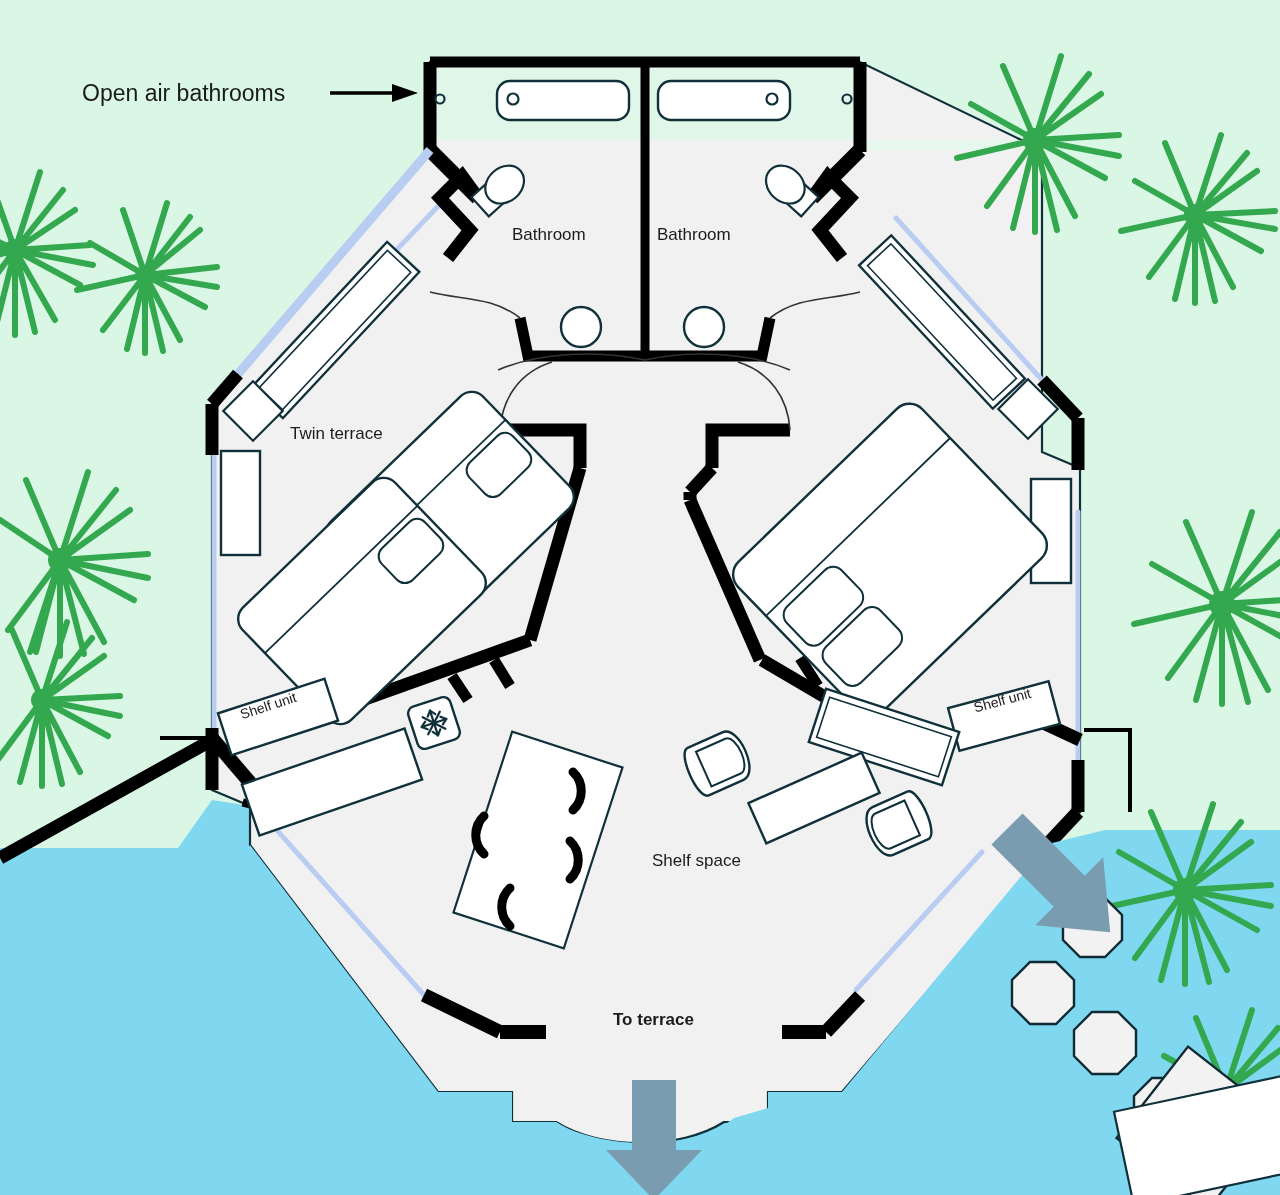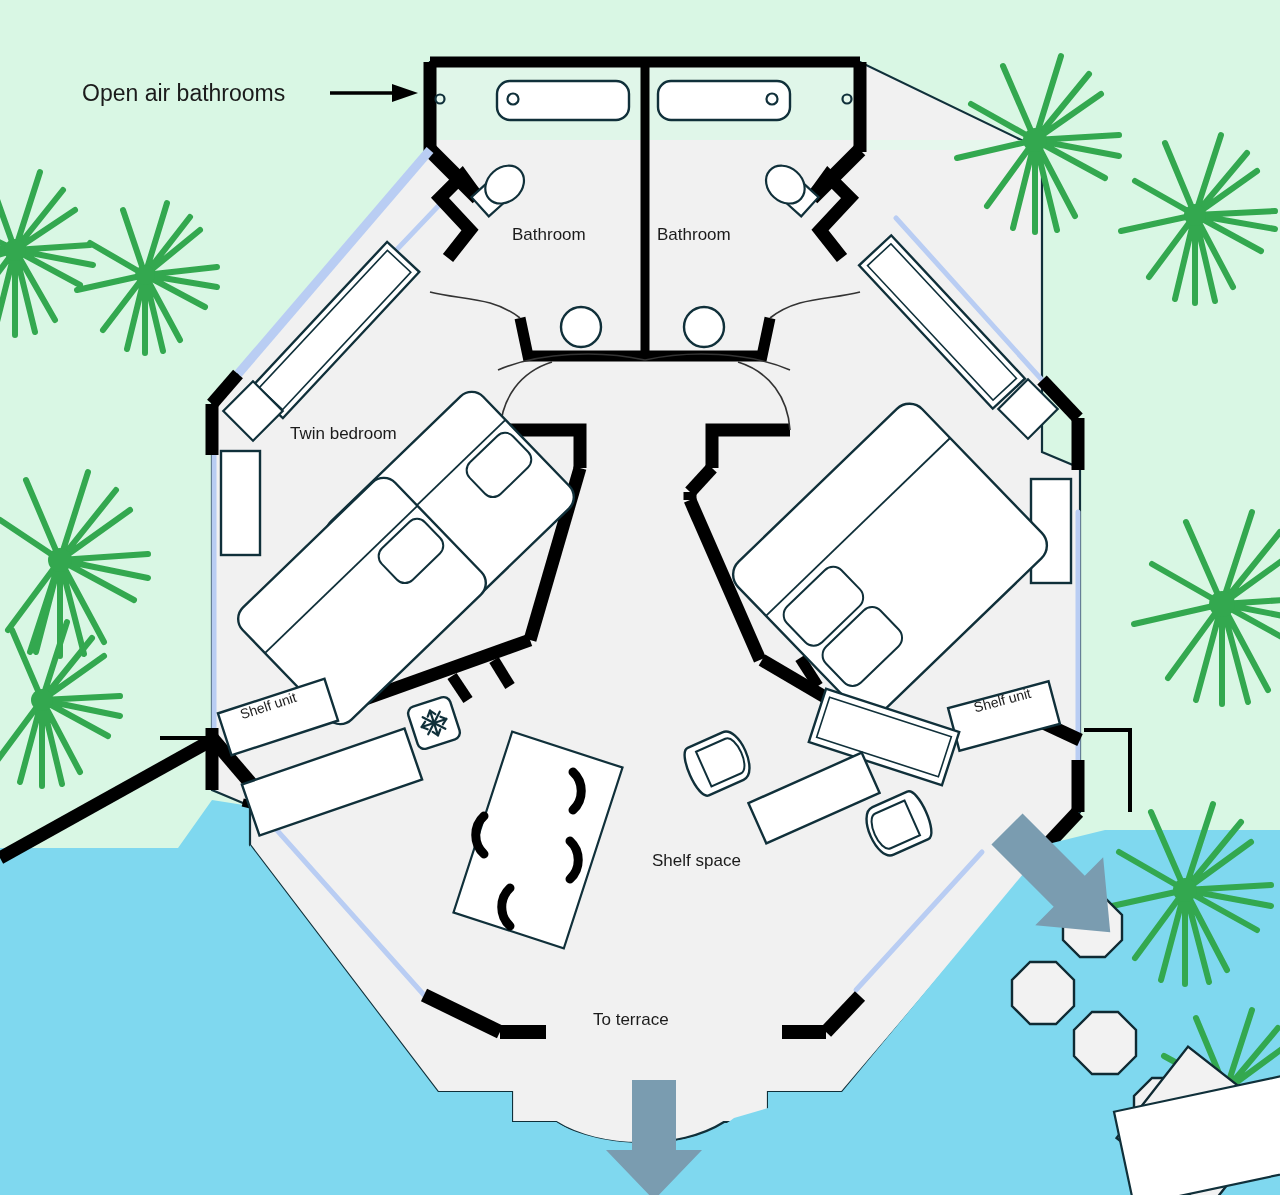--- a/index.html
+++ b/index.html
@@ -345,20 +345,20 @@
       <g transform="translate(1212,1140) rotate(-12)">
         <rect x="-90" y="-48" width="180" height="96" fill="#fff" stroke="#10303a" stroke-width="2.2"></rect>
       </g>
     </g>
   </svg>
 
   <div class="lbl anno-lbl" style="left:82px;top:80px;">Open air bathrooms</div>
 
   <div class="lbl room-lbl" style="left:512px;top:225px;">Bathroom</div>
   <div class="lbl room-lbl" style="left:657px;top:225px;">Bathroom</div>
-  <div class="lbl room-lbl" style="left:290px;top:424px;">Twin bedroom</div>
+  <div class="lbl room-lbl" style="left:290px;top:424px;">Twin terrace</div>
   <div class="lbl room-lbl" style="left:652px;top:851px;">Shelf space</div>
-  <div class="lbl room-lbl" style="left:593px;top:1010px;">To terrace</div>
+  <div class="lbl room-lbl" style="left:613px;top:1010px;font-weight:bold;">To terrace</div>
 
   <div class="lbl small-lbl" style="left:238px;top:707px;transform:rotate(-18deg);transform-origin:left top;">Shelf unit</div>
   <div class="lbl small-lbl" style="left:972px;top:700px;transform:rotate(-15deg);transform-origin:left top;">Shelf unit</div>
 
 </div>
 
 </body></html>

